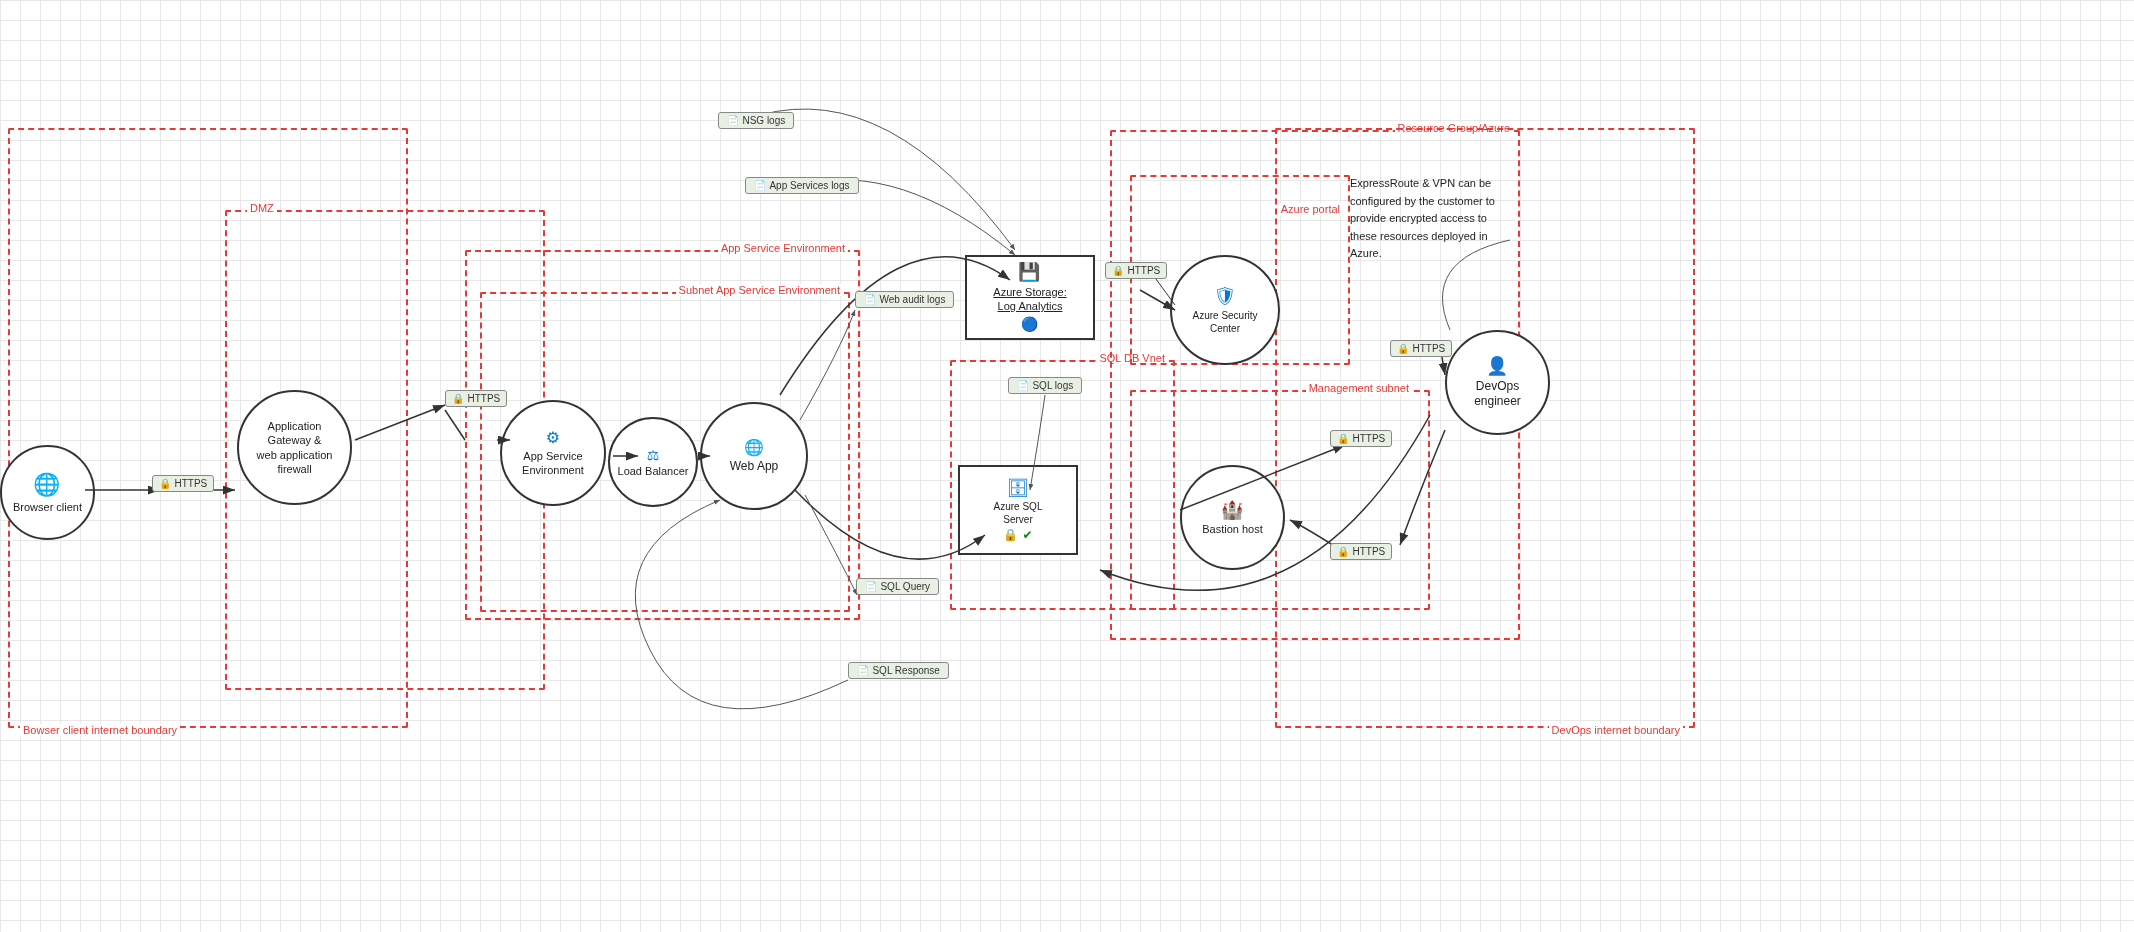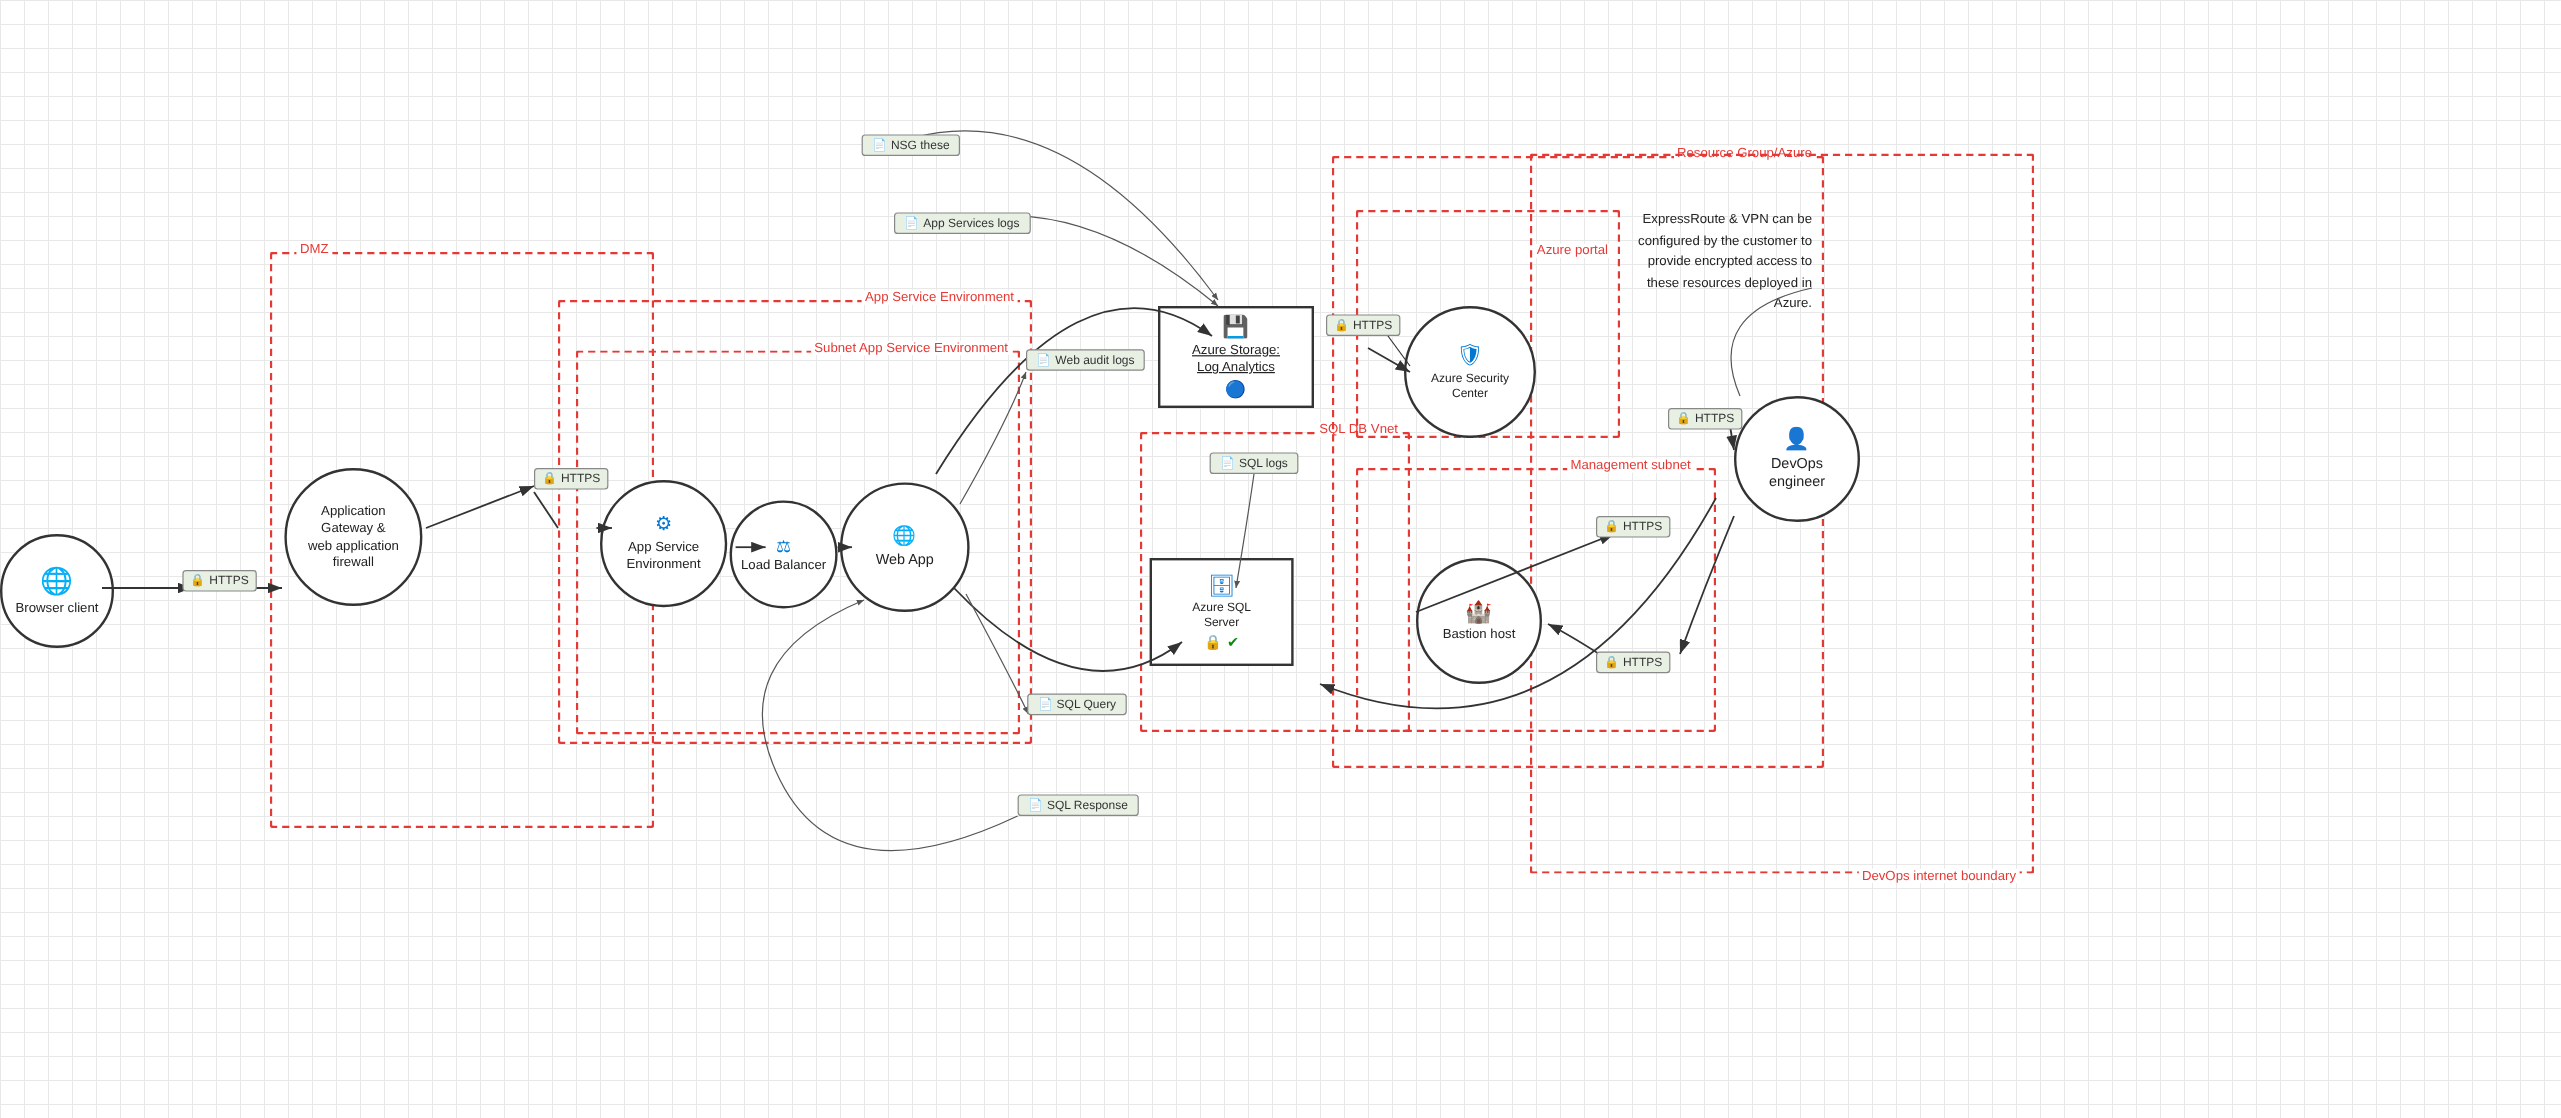--- a/index.html
+++ b/index.html
@@ -118,21 +118,20 @@
       pointer-events: none;
       z-index: 5;
     }
 
     .annotation-text {
       position: absolute;
       font-size: 11px;
       color: #333;
       line-height: 1.5;
       max-width: 160px;
-      text-align: right;
     }
   </style>
 </head>
 <body>
 
 <div class="diagram-container">
 
   <svg class="arrows-svg">
     <defs>
       <marker id="arrowhead" markerWidth="8" markerHeight="6" refX="8" refY="3" orient="auto">
@@ -179,20 +178,23 @@
     <line x1="1440" y1="345" x2="1445" y2="375" stroke="#333" stroke-width="1.5" marker-end="url(#arrowhead)"></line>
 
     <path d="M1445 430 Q1420 490 1400 545" stroke="#333" stroke-width="1.5" fill="none" marker-end="url(#arrowhead)"></path>
     <path d="M1345 553 Q1310 530 1290 520" stroke="#333" stroke-width="1.5" fill="none" marker-end="url(#arrowhead)"></path>
 
     <path d="M1430 415 Q1300 650 1100 570" stroke="#333" stroke-width="1.5" fill="none" marker-end="url(#arrowhead)"></path>
 
     <path d="M1450 330 Q1420 260 1510 240" stroke="#555" stroke-width="1" fill="none"></path>
   </svg>
 
+  <div class="boundary" style="left:8px; top:128px; width:400px; height:600px;">
+    <span class="boundary-label" style="bottom:-10px; left:10px;">Bowser client internet boundary</span>
+  </div>
 
   <div class="boundary" style="left:225px; top:210px; width:320px; height:480px;">
     <span class="boundary-label" style="top:-10px; left:20px;">DMZ</span>
   </div>
 
   <div class="boundary" style="left:465px; top:250px; width:395px; height:370px;">
     <span class="boundary-label" style="top:-10px; right:10px;">App Service Environment</span>
   </div>
 
   <div class="boundary" style="left:480px; top:292px; width:370px; height:320px;">
@@ -326,21 +328,21 @@
     <span>HTTPS</span>
   </div>
 
   <div class="https-badge" style="left:1390px; top:340px;">
     <span class="lock-icon">🔒</span>
     <span>HTTPS</span>
   </div>
 
   <div class="log-badge" style="left:718px; top:112px;">
     <span class="doc-icon">📄</span>
-    <span>NSG these</span>
+    <span>NSG logs</span>
   </div>
 
   <div class="log-badge" style="left:745px; top:177px;">
     <span class="doc-icon">📄</span>
     <span>App Services logs</span>
   </div>
 
   <div class="log-badge" style="left:855px; top:291px;">
     <span class="doc-icon">📄</span>
     <span>Web audit logs</span>

